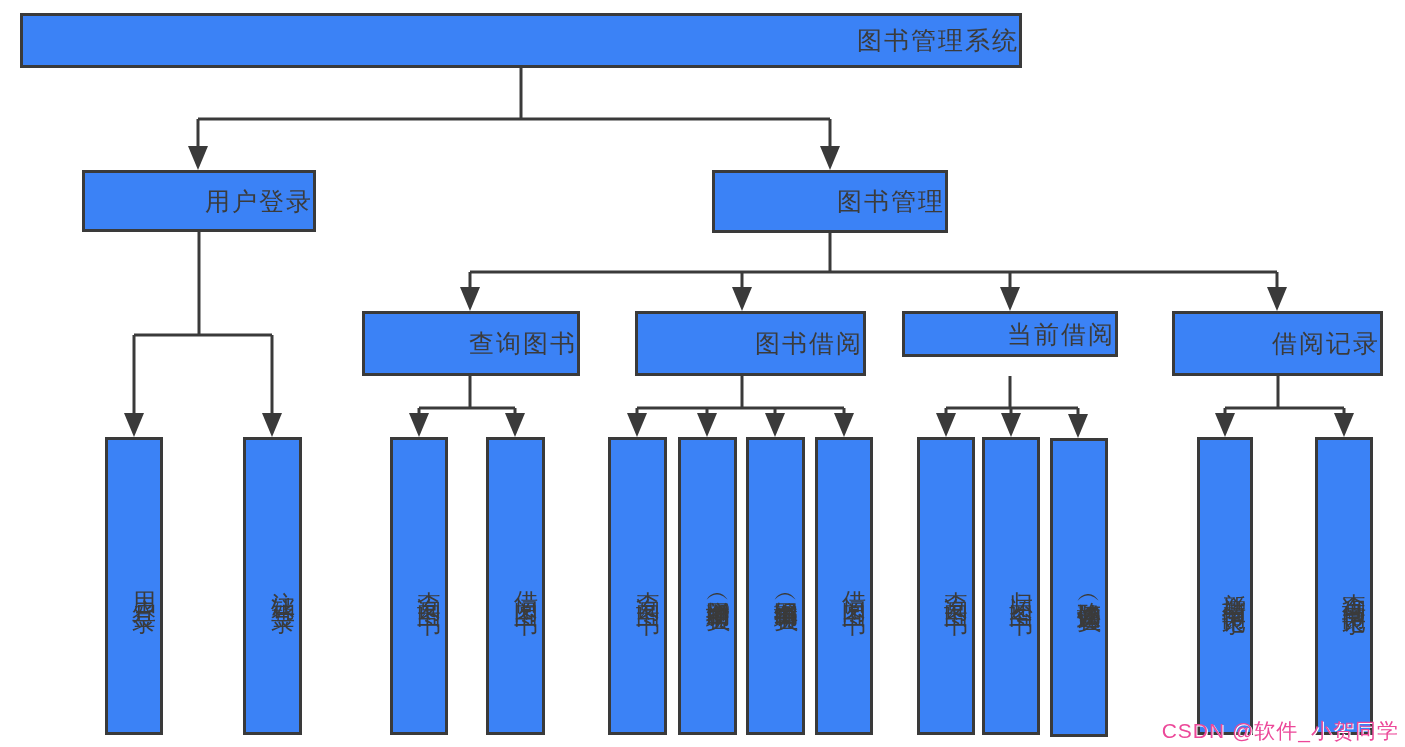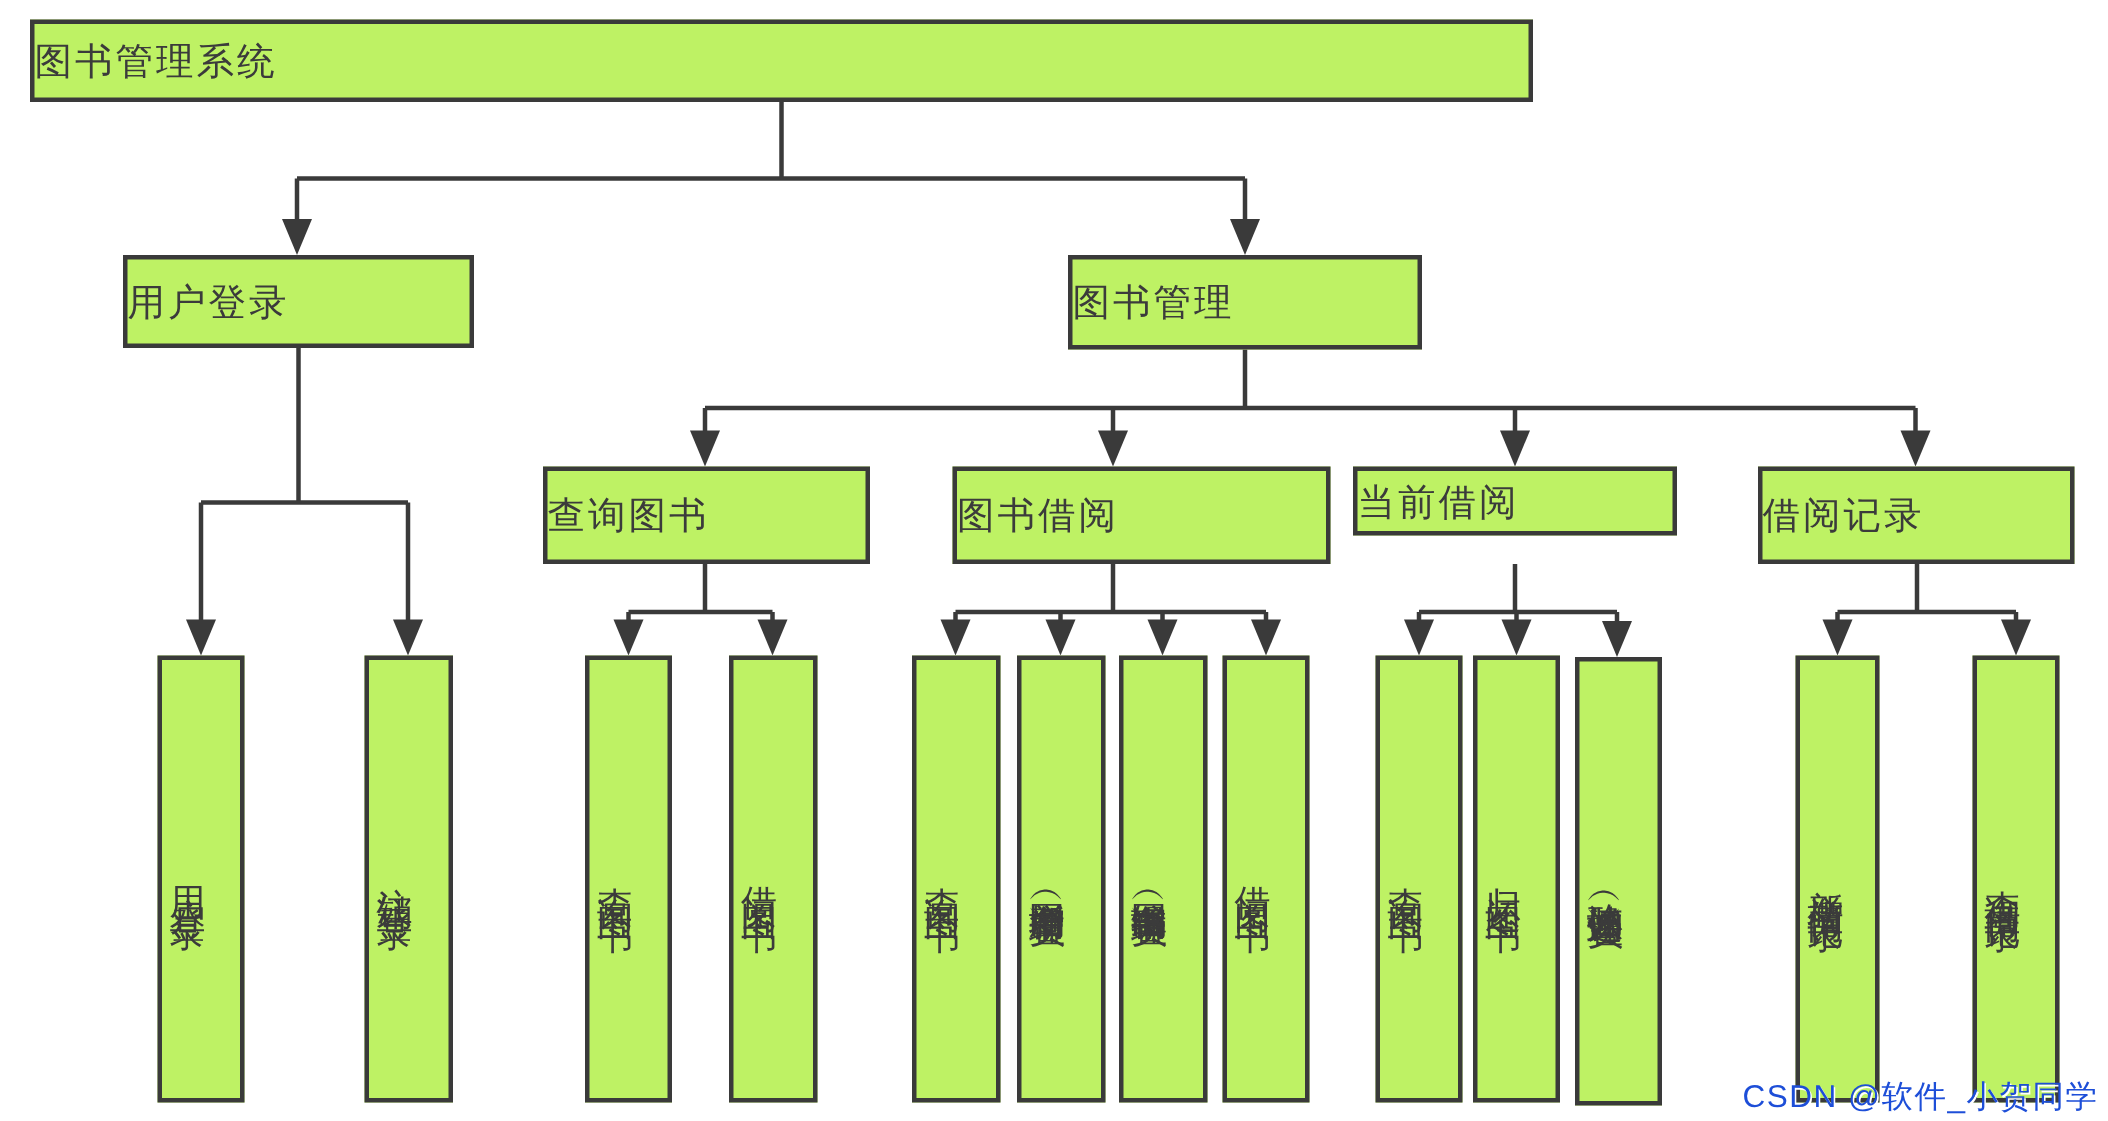--- a/index.html
+++ b/index.html
@@ -19,24 +19,24 @@
     position: absolute;
     left: 0; top: 0;
     width: 1405px;
     height: 747px;
     pointer-events: none;
   }
   .box {
     position: absolute;
     box-sizing: border-box;
     border: 3px solid #3a3a3a;
-    background: #bef264;
+    background: #3b82f6;
     display: flex;
     align-items: center;
-    justify-content: flex-start;
+    justify-content: flex-end;
     color: #3b3b3b;
     font-size: 25px;
     letter-spacing: 2px;
     white-space: nowrap;
   }
   .leaf {
     font-size: 24px;
   }
   .vtext {
     writing-mode: vertical-rl;
@@ -45,21 +45,21 @@
     color: #3b3b3b;
   }
   .vtext.tight {
     letter-spacing: 1px;
   }
   #watermark {
     position: absolute;
     right: 6px;
     bottom: 2px;
     font-size: 21px;
-    color: #1d4ed8;
+    color: #ec4899;
     text-shadow: 1px 1px 0 #ffffff;
     letter-spacing: 1px;
     white-space: nowrap;
   }
 </style>
 </head>
 <body>
 
 <div id="canvas">
 
@@ -146,21 +146,21 @@
   <div class="box" style="left:82px; top:170px; width:234px; height:62px;">
     <span>用户登录</span>
   </div>
   <div class="box" style="left:712px; top:170px; width:236px; height:63px;">
     <span>图书管理</span>
   </div>
 
   <div class="box" style="left:362px; top:311px; width:218px; height:65px;">
     <span>查询图书</span>
   </div>
-  <div class="box" style="left:635px; top:311px; width:252px; height:65px;">
+  <div class="box" style="left:635px; top:311px; width:231px; height:65px;">
     <span>图书借阅</span>
   </div>
   <div class="box" style="left:902px; top:311px; width:216px; height:46px;">
     <span>当前借阅</span>
   </div>
   <div class="box" style="left:1172px; top:311px; width:211px; height:65px;font-family:Liberation Mono, monospace;">
     <span>借阅记录</span>
   </div>
 
   <div class="box leaf" style="left:105px; top:437px; width:58px; height:298px;">

